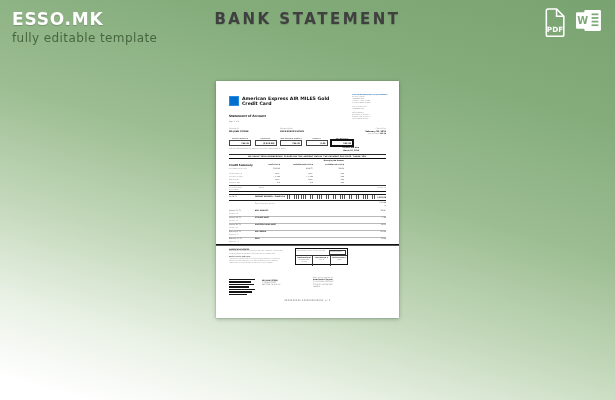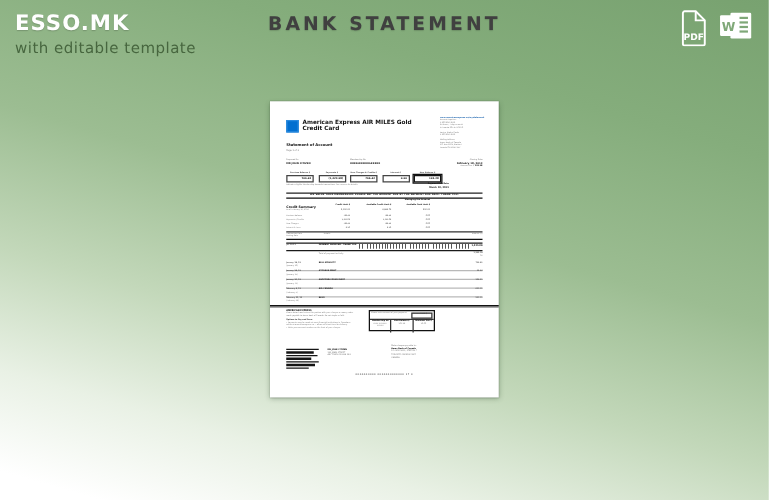--- a/index.html
+++ b/index.html
@@ -66,21 +66,21 @@
   .slip-c { flex:1; border-right:.5px solid #333; padding:.6px .5px; text-align:center; }
   .slip-c:last-child { border-right:none; }
   .bars div { height:1.2px; background:#141414; margin-bottom:1.3px; }
   .code-line { left:0; right:0; top:218px; text-align:center; font-size:1.9px;
                letter-spacing:.45px; color:#333; }
 </style>
 </head>
 <body>
 
 <div class="brand">ESSO.MK</div>
-<div class="tagline">with editable template</div>
+<div class="tagline">fully editable template</div>
 <div class="page-title">BANK STATEMENT</div>
 
 <div class="dl-icons">
   <div class="ic">
     <svg viewBox="0 0 24 28" width="27" height="29">
       <path d="M5.5 1 H14 L21 8 V26 a1.4 1.4 0 0 1-1.4 1.4 H5.5 A1.4 1.4 0 0 1 4.1 26 V2.4 A1.4 1.4 0 0 1 5.5 1 Z" fill="none" stroke="#ffffff" stroke-width="1.5"></path>
       <path d="M14 1 V8 H21" fill="none" stroke="#ffffff" stroke-width="1.5"></path>
       <text x="12.5" y="23.5" text-anchor="middle" font-size="7" font-weight="bold" fill="#ffffff" font-family="DejaVu Sans, sans-serif">PDF</text>
     </svg>
   </div>

